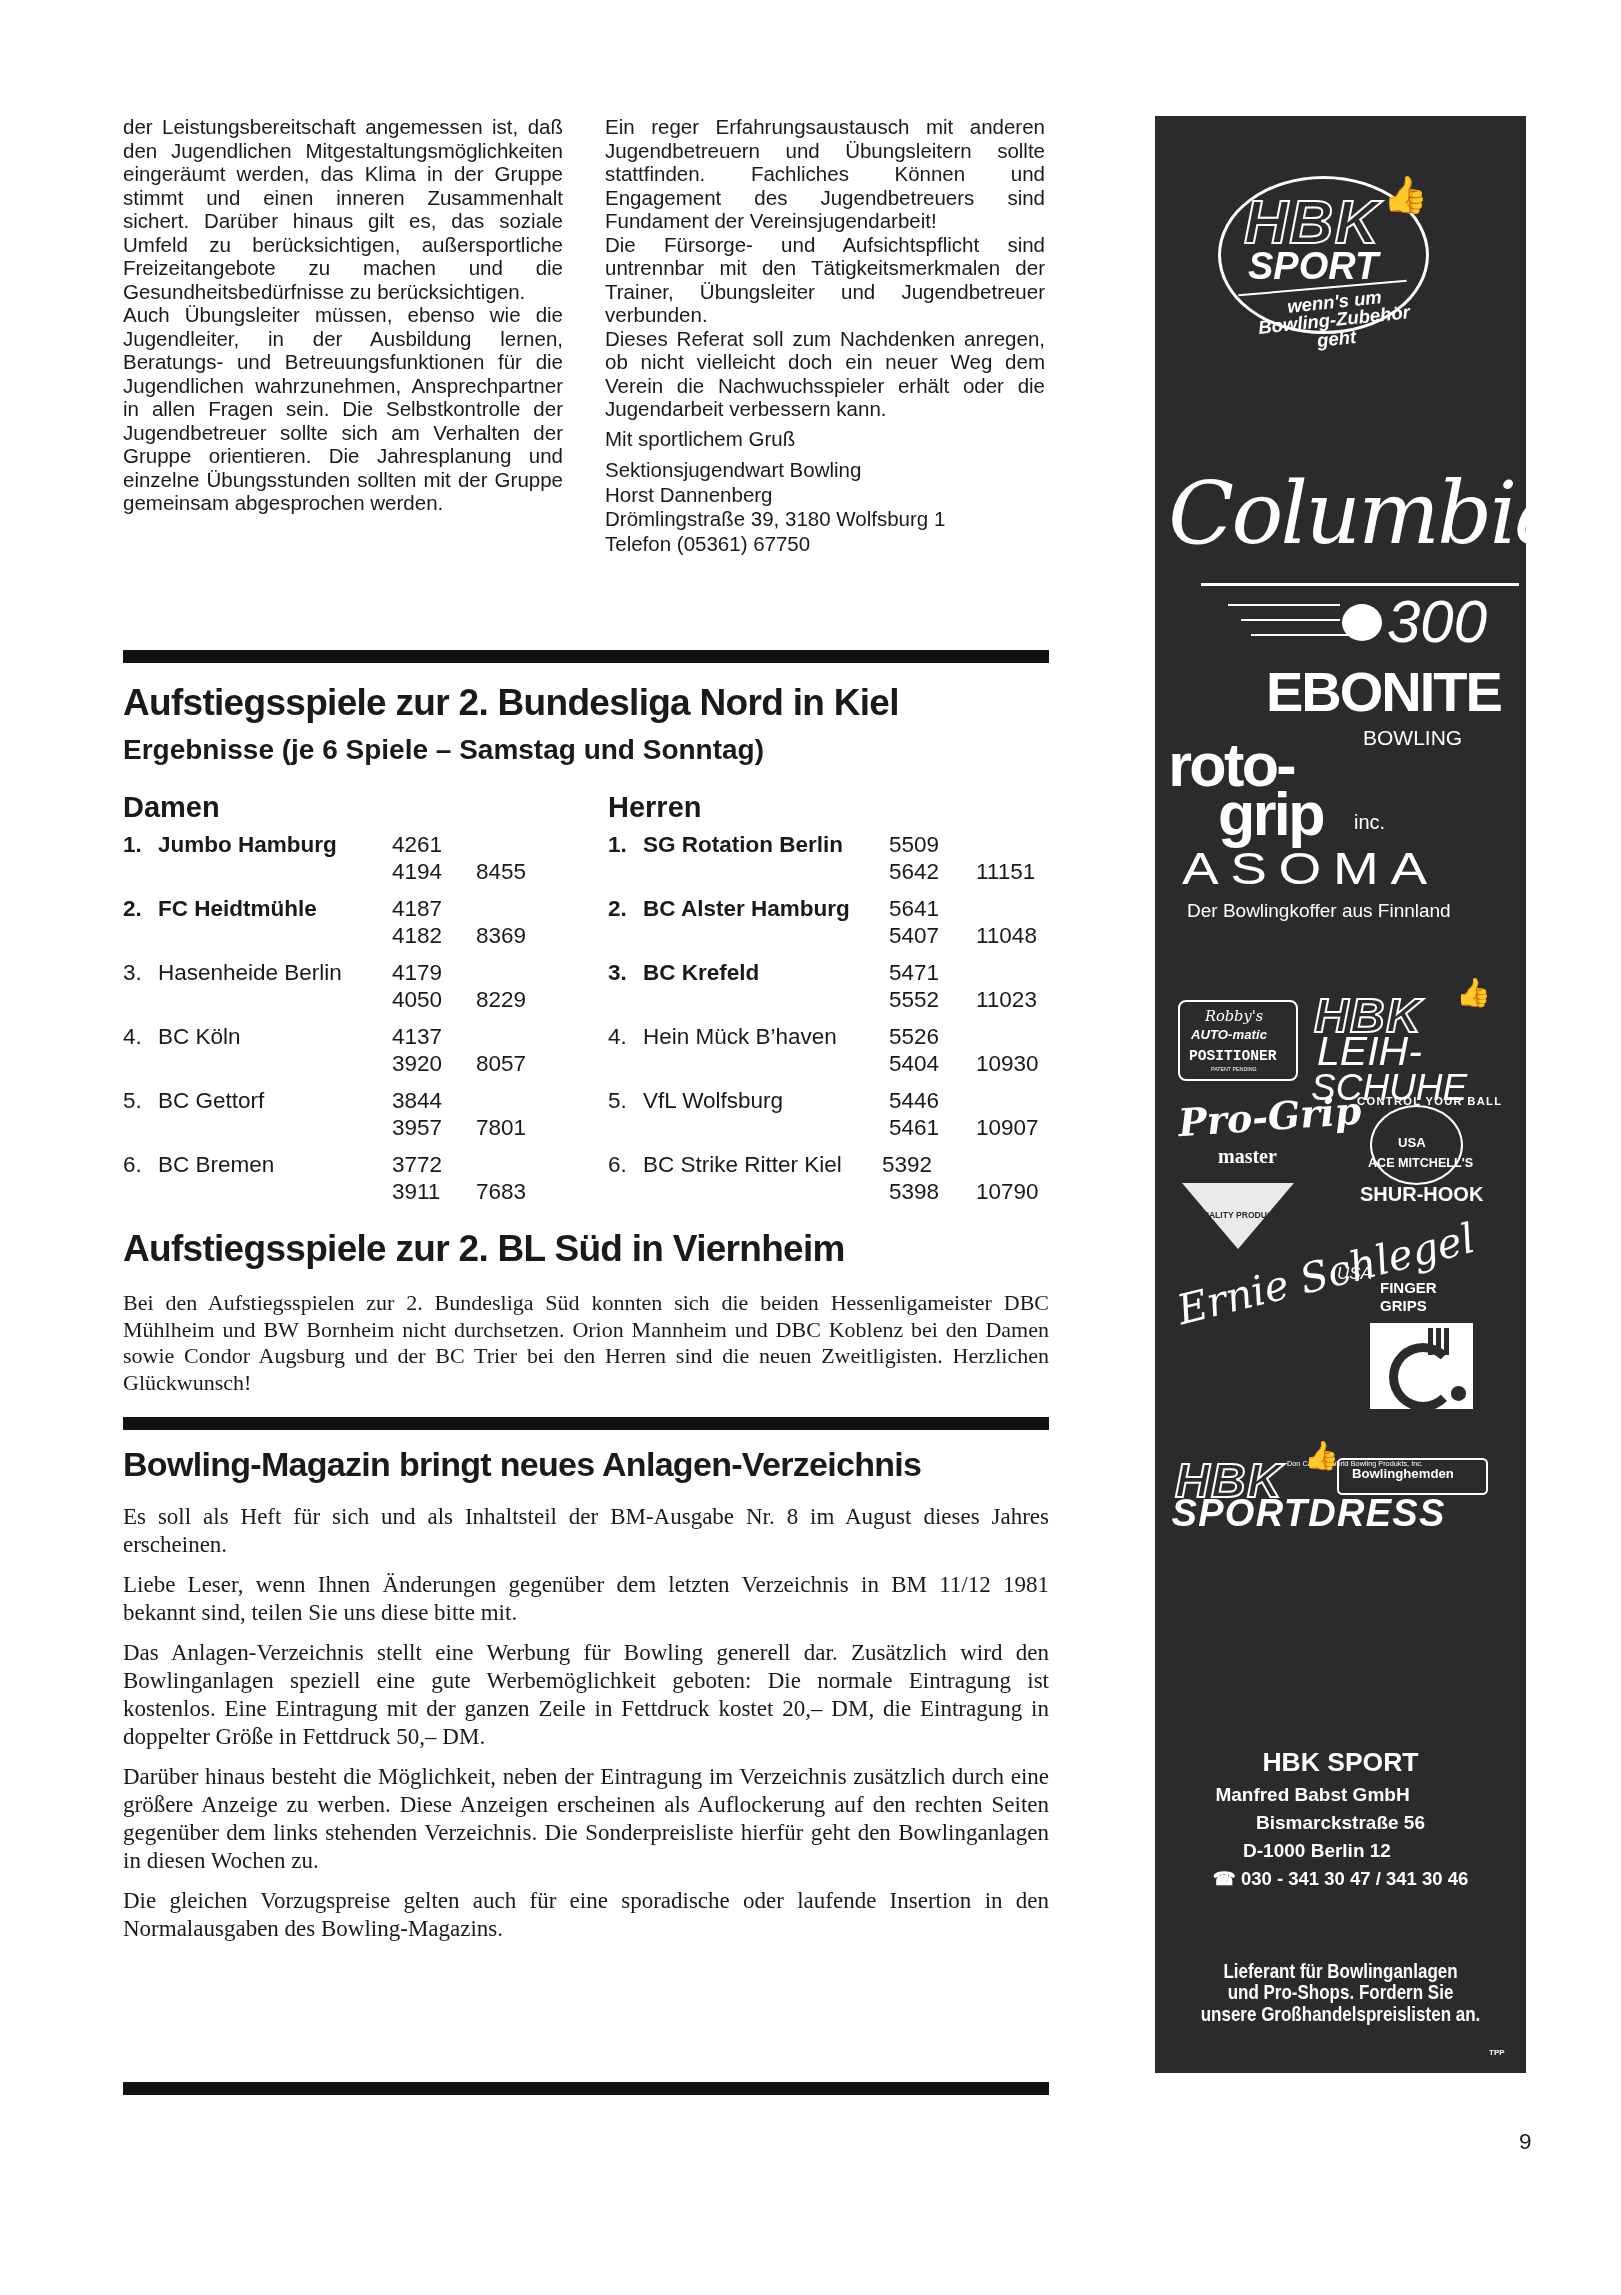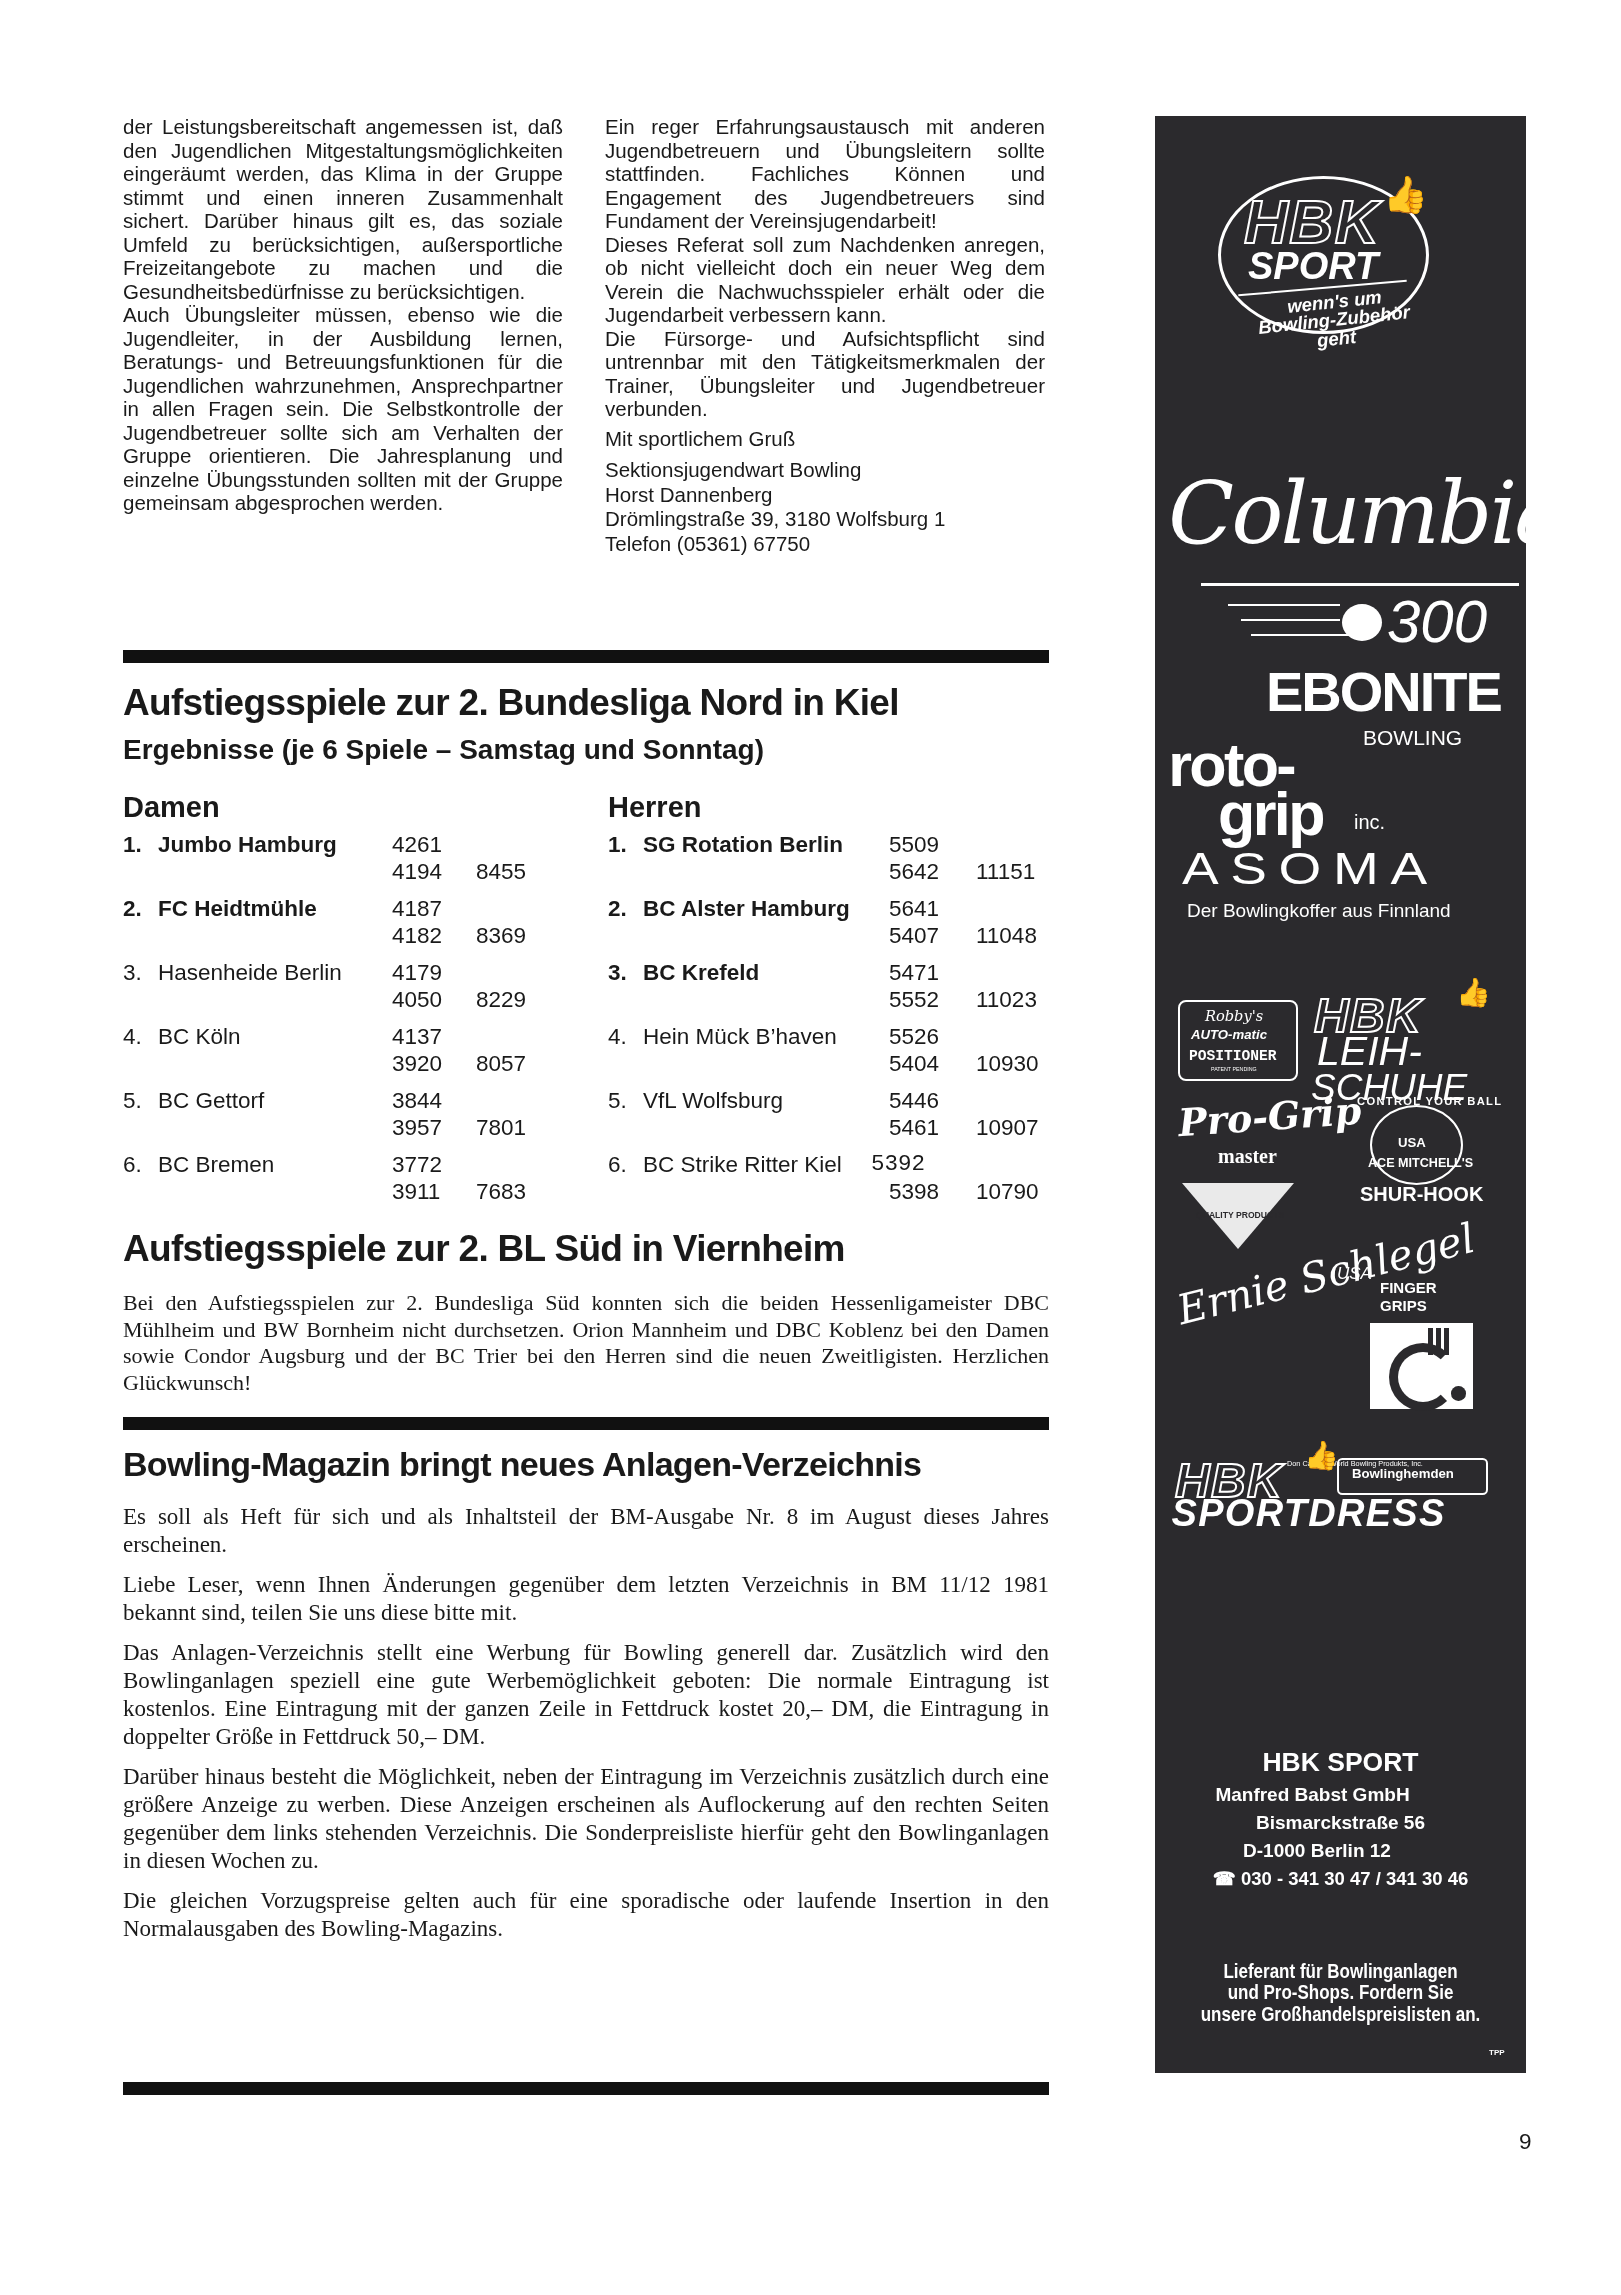--- a/index.html
+++ b/index.html
@@ -31,22 +31,22 @@
 </style>
 </head>
 <body>
 
 <div id="col-left" class="col">
   <p>der Leistungsbereitschaft angemessen ist, daß den Jugendlichen Mitgestaltungsmöglichkeiten eingeräumt werden, das Klima in der Gruppe stimmt und einen inneren Zusammenhalt sichert. Darüber hinaus gilt es, das soziale Umfeld zu berücksichtigen, außersportliche Freizeitangebote zu machen und die Gesundheitsbedürfnisse zu berücksichtigen.</p>
   <p>Auch Übungsleiter müssen, ebenso wie die Jugendleiter, in der Ausbildung lernen, Beratungs- und Betreuungsfunktionen für die Jugendlichen wahrzunehmen, Ansprechpartner in allen Fragen sein. Die Selbstkontrolle der Jugendbetreuer sollte sich am Verhalten der Gruppe orientieren. Die Jahresplanung und einzelne Übungsstunden sollten mit der Gruppe gemeinsam abgesprochen werden.</p>
 </div>
 <div id="col-right" class="col">
   <p>Ein reger Erfahrungsaustausch mit anderen Jugendbetreuern und Übungsleitern sollte stattfinden. Fachliches Können und Engagement des Jugendbetreuers sind Fundament der Vereinsjugendarbeit!</p>
+  <p>Die Fürsorge- und Aufsichtspflicht sind untrennbar mit den Tätigkeitsmerkmalen der Trainer, Übungsleiter und Jugendbetreuer verbunden.</p>
   <p>Dieses Referat soll zum Nachdenken anregen, ob nicht vielleicht doch ein neuer Weg dem Verein die Nachwuchsspieler erhält oder die Jugendarbeit verbessern kann.</p>
-  <p>Die Fürsorge- und Aufsichtspflicht sind untrennbar mit den Tätigkeitsmerkmalen der Trainer, Übungsleiter und Jugendbetreuer verbunden.</p>
   <div class="sig">
     <div style="margin-bottom:6.6px">Mit sportlichem Gruß</div>
     <div>Sektionsjugendwart Bowling</div>
     <div>Horst Dannenberg</div>
     <div>Drömlingstraße 39, 3180 Wolfsburg 1</div>
     <div>Telefon (05361) 67750</div>
   </div>
 </div>
 
 <div class="rule" style="top:650px"></div>
@@ -133,21 +133,21 @@
     <div class="team">
       <span class="rank">5.</span>
       <span class="name" style="left: 35px;">VfL Wolfsburg</span>
       <span class="g1" style="left: 281px;">5446</span>
       <span class="g2" style="left: 281px;">5461</span>
       <span class="tot" style="left: 368px;">10907</span>
     </div>
     <div class="team">
       <span class="rank">6.</span>
       <span class="name" style="left: 35px;">BC Strike Ritter Kiel</span>
-      <span class="g1" style="left: 263px; font-family: Liberation Mono, monospace;">5392</span>
+      <span class="g1" style="left: 274px;">5392</span>
       <span class="g2" style="left: 281px;">5398</span>
       <span class="tot" style="left: 368px;">10790</span>
     </div>
   </div>
 
 <h1 class="head" style="top:1228px">Aufstiegsspiele zur 2. BL Süd in Viernheim</h1>
 <div class="body-text" style="top:1290px; font-size:22px; line-height:26.5px">
   <p>Bei den Aufstiegsspielen zur 2. Bundesliga Süd konnten sich die beiden Hessenligameister DBC Mühlheim und BW Bornheim nicht durchsetzen. Orion Mannheim und DBC Koblenz bei den Damen sowie Condor Augsburg und der BC Trier bei den Herren sind die neuen Zweitligisten. Herzlichen Glückwunsch!</p>
 </div>
 

